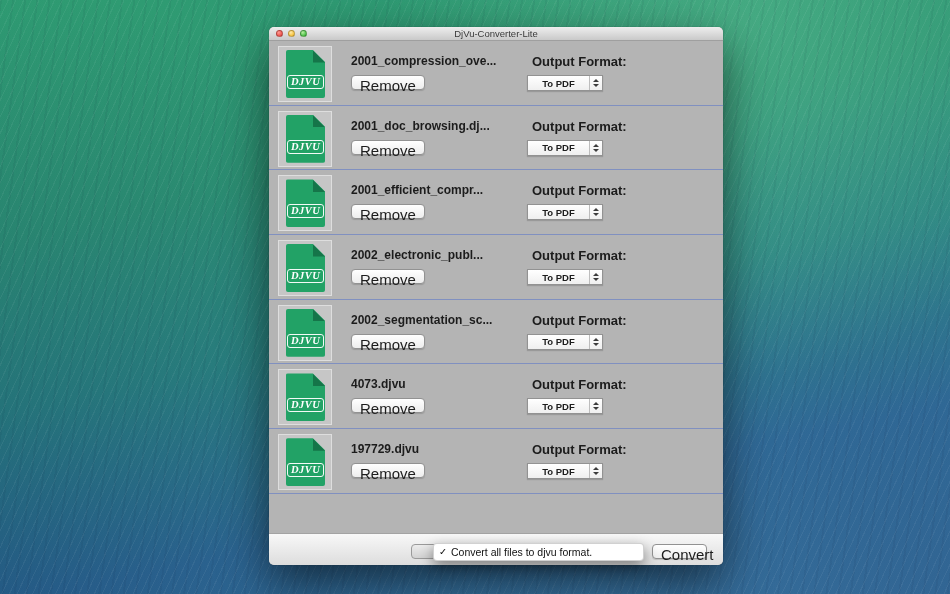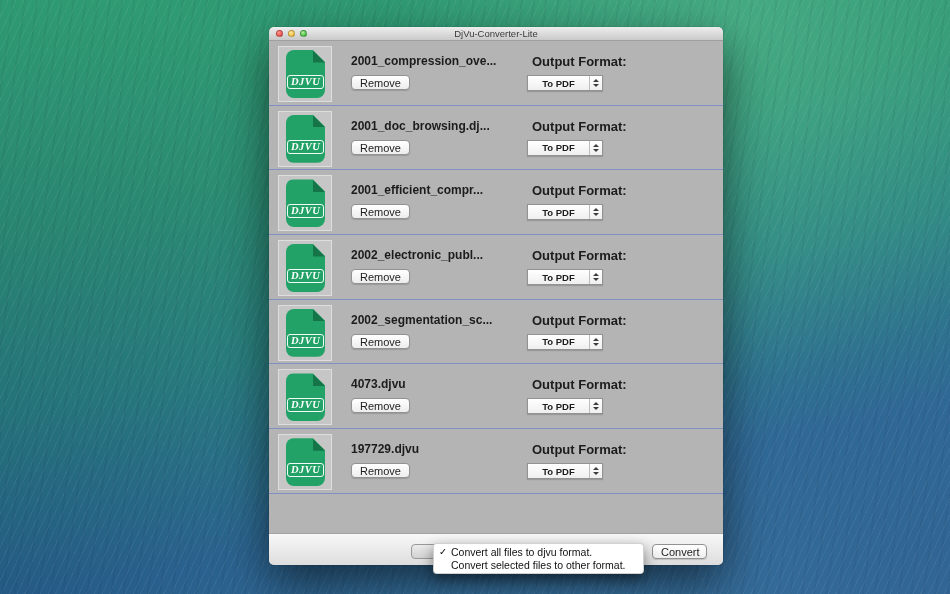--- a/index.html
+++ b/index.html
@@ -56,41 +56,41 @@
   .row{
     height:64.7px; position:relative;
     border-bottom:1px solid var(--separator);
   }
   .icon-well{
     position:absolute; left:9px; top:5px; width:54px; height:56px;
     background:var(--well-bg); border:1px solid #dedede;
   }
   .page{
     position:absolute; left:7px; top:3px; width:39px; height:48px;
-    background:var(--icon-green); border-radius:8px;
+    background:var(--icon-green); border-radius:2px;
     clip-path:polygon(0 0, 69% 0, 100% 25%, 100% 100%, 0 100%);
   }
   .fold{
     position:absolute; right:0; top:0; width:12.5px; height:12.5px;
     background:var(--icon-green-dark);
     clip-path:polygon(0 0, 100% 100%, 0 100%);
   }
   .djvu-label{
     position:absolute; left:1px; bottom:9px;
     font-family:"Liberation Serif","DejaVu Serif",serif;
     font-style:italic; font-weight:bold; font-size:10.5px; color:#fff;
     border:1px solid rgba(255,255,255,0.95); border-radius:3px;
     padding:0 3px 1px 3px; letter-spacing:0.5px;
   }
   .filename{
     position:absolute; left:82px; top:13px;
     font-size:12px; font-weight:bold; color:var(--accent-text);
   }
   .mac-btn{
-    font-family:inherit; font-size:11px; color:#1d1d1d;
+    font-family:inherit; font-size:15px; color:#1d1d1d;
     background:linear-gradient(#ffffff,#ededed);
     border:1px solid #929292; border-radius:4px;
     box-shadow:0 1px 1px rgba(0,0,0,0.15);
     padding:1px 8px 2px 8px; height:15px; cursor:default;
   }
   .remove-btn{position:absolute; left:82px; top:34px;}
   .of-label{
     position:absolute; left:263px; top:13px;
     font-size:13px; font-weight:bold; color:var(--accent-text);
   }
@@ -286,19 +286,15 @@
 </div>
 
   <div class="footer">
     <div class="mode-popup"></div>
     <button class="mac-btn convert-btn">Convert</button>
     <div class="menu">
       <div class="menu-item">
         <span class="check">✓</span>
         <span>Convert all files to djvu format.</span>
       </div>
-      <div class="menu-item">
-        <span class="check"></span>
-        <span>Convert selected files to other format.</span>
-      </div>
     </div>
   </div>
 </div>
 
 </body></html>

